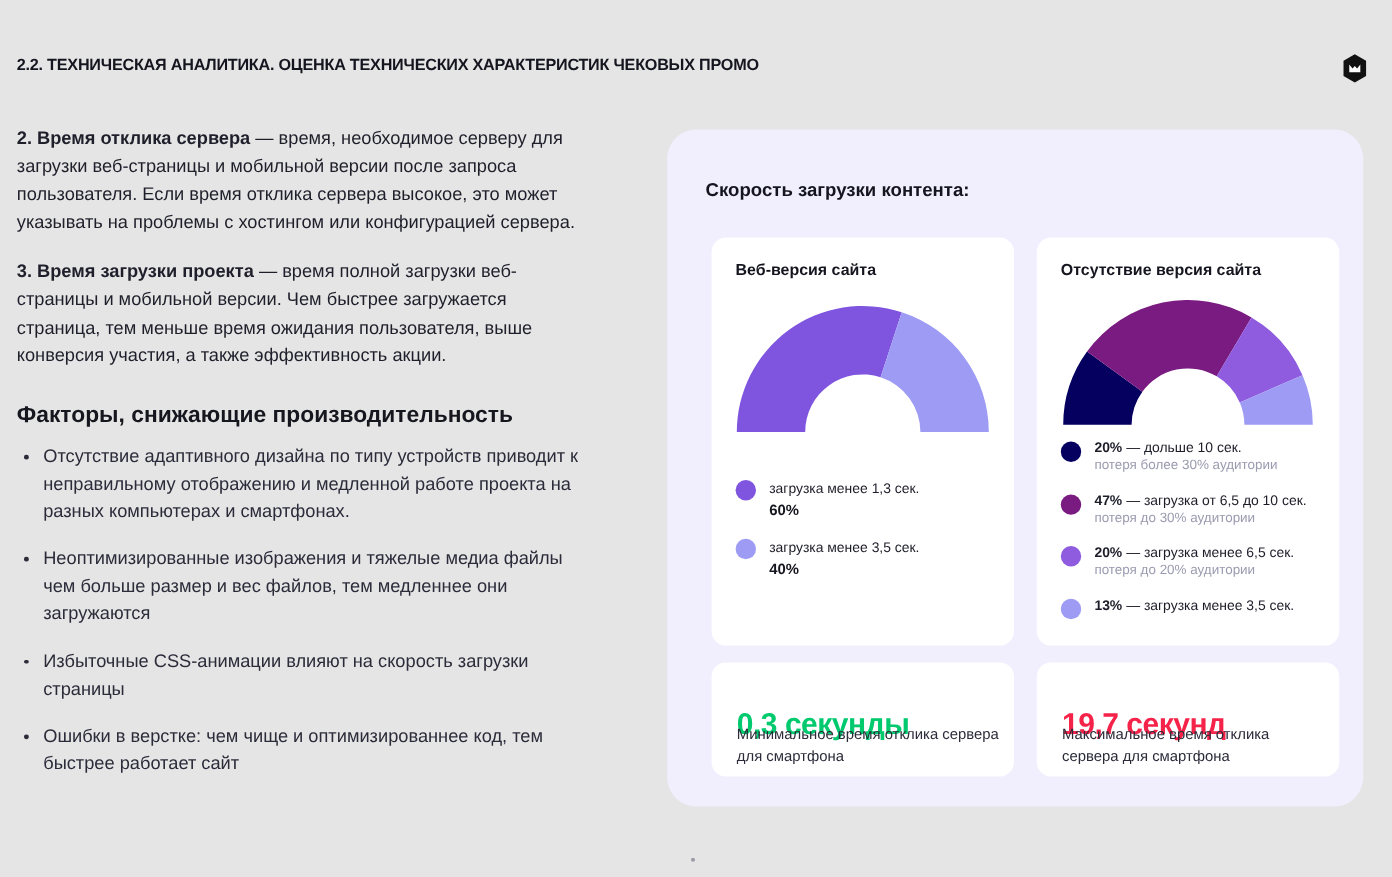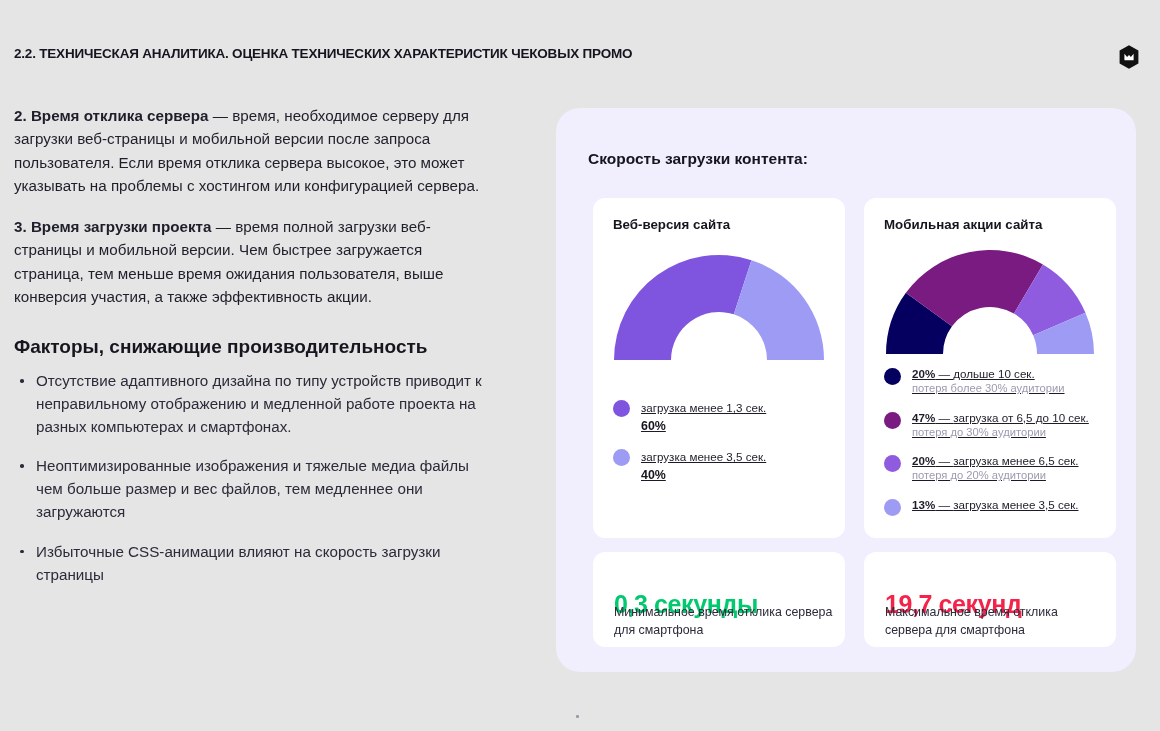--- a/index.html
+++ b/index.html
@@ -64,21 +64,21 @@
   .card-title {
     position: absolute; left: 20px; top: 19px;
     font-size: 13.3px; font-weight: 700; color: #15151f; white-space: nowrap;
   }
 
   .donut { position: absolute; left: 50%; transform: translateX(-50%); }
   .donut-web    { top: 48px; }
   .donut-mobile { top: 44px; }
 
   
-  .legend { position: absolute; left: 20px; right: 14px; text-decoration: underline; }
+  .legend { position: absolute; left: 20px; right: 14px; }
   .legend-web    { top: 200px; }
   .legend-mobile { top: 168px; }
 
   .lg-row { display: flex; align-items: flex-start; margin-bottom: 13px; }
   .lg-row:last-child { margin-bottom: 0; }
   .swatch {
     flex: none; width: 17px; height: 17px; border-radius: 50%;
     margin-right: 11px; margin-top: 2px;
   }
   .lg-text { font-size: 11.6px; line-height: 1.33; color: #1d1d29; }
@@ -119,20 +119,21 @@
 
   <div class="left-col">
     <p class="para"><b>2. Время отклика сервера</b><span> — время, необходимое серверу для загрузки веб-страницы и мобильной версии после запроса пользователя. Если время отклика сервера высокое, это может указывать на проблемы с хостингом или конфигурацией сервера.</span></p>
     <p class="para"><b>3. Время загрузки проекта</b><span> — время полной загрузки веб-страницы и мобильной версии. Чем быстрее загружается страница, тем меньше время ожидания пользователя, выше конверсия участия, а также эффективность акции.</span></p>
 
     <div class="factors-title">Факторы, снижающие производительность</div>
     <ul class="bullets">
       <li><span class="dot"></span><span>Отсутствие адаптивного дизайна по типу устройств приводит к неправильному отображению и медленной работе проекта на разных компьютерах и смартфонах.</span></li>
       <li><span class="dot"></span><span>Неоптимизированные изображения и тяжелые медиа файлы чем больше размер и вес файлов, тем медленнее они загружаются</span></li>
       <li><span class="dot"></span><span>Избыточные CSS-анимации влияют на скорость загрузки страницы</span></li>
+      <li><span class="dot"></span><span>Ошибки в верстке: чем чище и оптимизированнее код, тем быстрее работает сайт</span></li>
     </ul>
   </div>
 
   <div class="right-panel">
     <div class="panel-title">Скорость загрузки контента:</div>
 
     <div class="card card-web">
       <div class="card-title">Веб-версия сайта</div>
       <svg class="donut donut-web" width="216" height="120" viewBox="0 0 216 120">
         <g id="web-arcs">
@@ -152,21 +153,21 @@
           <span class="swatch" style="background:#9e9bf5"></span>
           <span>
             <span class="lg-web-line1">загрузка менее 3,5 сек.</span><br>
             <span class="lg-web-line2">40%</span>
           </span>
         </div>
       </div>
     </div>
 
     <div class="card card-mobile">
-      <div class="card-title">Мобильная акции сайта</div>
+      <div class="card-title">Отсутствие версия сайта</div>
       <svg class="donut donut-mobile" width="216" height="118" viewBox="0 0 216 118">
         <g id="mobile-arcs">
             <path d="M 4 112.00000000000001 A 104 104 0 0 1 23.862232585005458 50.870333761582806 L 69.97620126437747 84.37409314225377 A 47 47 0 0 0 61 112 Z" fill="#050060"></path>
             <path d="M 23.862232585005458 50.870333761582806 A 104 104 0 0 1 160.94030723803857 22.48282919158983 L 131.92494654026743 71.54512473081463 A 47 47 0 0 0 69.97620126437747 84.37409314225377 Z" fill="#7a1b82"></path>
             <path d="M 160.94030723803857 22.48282919158983 A 104 104 0 0 1 203.44648107113403 70.69661937398276 L 151.1344674071471 93.33404914016529 A 47 47 0 0 0 131.92494654026743 71.54512473081463 Z" fill="#8f5ce0"></path>
             <path d="M 203.44648107113403 70.69661937398276 A 104 104 0 0 1 212 111.99999999999997 L 155 111.99999999999999 A 47 47 0 0 0 151.1344674071471 93.33404914016529 Z" fill="#9e9bf5"></path>
           </g>
       </svg>
       <div class="legend legend-mobile">
         <div class="lg-row">

